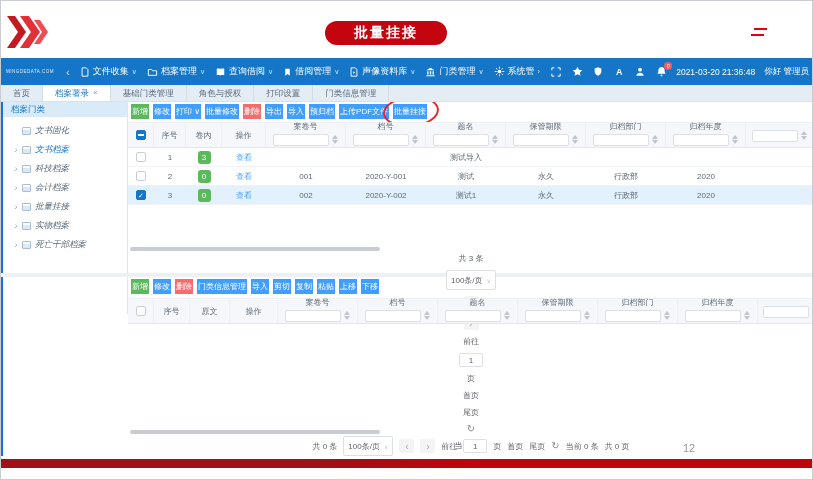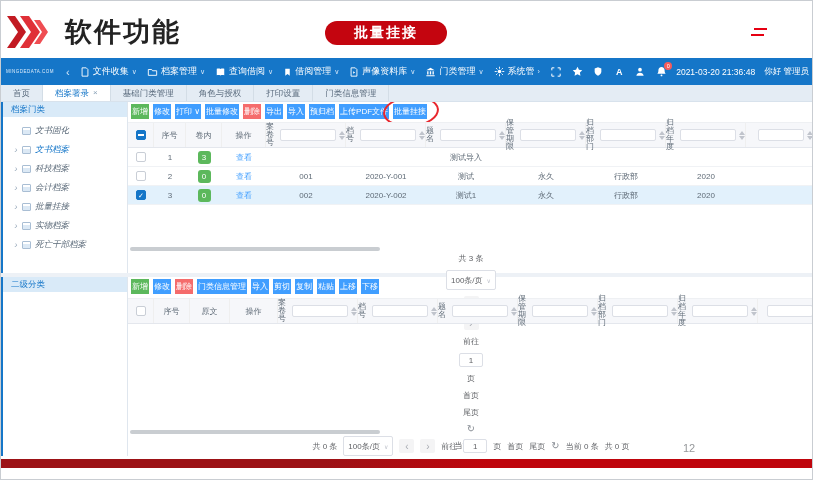--- a/index.html
+++ b/index.html
@@ -61,21 +61,21 @@
   .btn { height:15px; padding:0 1px; border-radius:0; color:#fff; font-size:8px; display:flex; align-items:center; cursor:pointer; }
   .btn.blue { background:#409eff; } .btn.green { background:#5cb85c; } .btn.red { background:#f56c6c; }
   .btn-wrap { position:relative; display:inline-block; }
   .annot-ellipse { position:absolute; left:-10px; top:-8px; right:-12px; bottom:-8px; border:2px solid #e8262d; border-radius:50%; transform:rotate(-5deg); pointer-events:none; }
 
   .thead { position:absolute; left:0; top:20px; width:700px; height:26px; background:#f6f7fa; border-bottom:1px solid #e4e7ed; border-top:1px solid #eef0f3; display:flex; align-items:center; }
   .panel.lower .thead { top:21px; }
   .tcell { flex:none; display:flex; align-items:center; justify-content:center; font-size:8px; color:#5f6b77; height:100%; border-right:1px solid #efefef; }
   .w-check{width:26px;} .w-seq{width:32px;} .w-vol{width:36px;} .w-op{width:44px;} .w-f{width:80px;} .w-x{width:68px;}
   .w-seq2{width:36px;} .w-orig{width:40px;} .w-op2{width:48px;} .w-x2{width:56px;}
-  .fcol { flex-direction:row; justify-content:space-between; gap:1px; }
+  .fcol { flex-direction:column; justify-content:center; gap:1px; }
   .flabel { font-size:8px; color:#5f6b77; line-height:8px; }
   .frow { display:flex; align-items:center; }
   .finput { width:56px; height:12px; border:1px solid #dcdfe6; border-radius:2px; background:#fff; font-size:8px; padding:0 2px; }
   .w-x .finput, .w-x2 .finput { width:46px; }
   .sort { display:flex; flex-direction:column; align-items:center; margin-left:3px; cursor:pointer; }
   .sort .up { width:0;height:0;border:3px solid transparent;border-bottom:4px solid #c0c4cc;margin-bottom:1px; }
   .sort .dn { width:0;height:0;border:3px solid transparent;border-top:4px solid #c0c4cc; }
 
   .tbody { position:absolute; left:0; top:46px; width:700px; }
   .trow { display:flex; align-items:center; height:19px; border-bottom:1px solid #f0f2f5; }
@@ -105,21 +105,20 @@
 </head>
 <body>
 
 <div id="stage">
 
   <svg class="chevrons" width="52" height="32" viewBox="0 0 52 32">
     <path d="M0 0 L11 16 L0 32 L8 32 L19 16 L8 0 Z" fill="#c21a22"></path>
     <path d="M13 0 L24 16 L13 32 L22 32 L33 16 L22 0 Z" fill="#e03038"></path>
     <path d="M27 4 L35 16 L27 28 L33 28 L41 16 L33 4 Z" fill="#ef4d52"></path>
   </svg>
-  <div class="slide-title">软件功能</div>
   <div class="callout-pill">批量挂接</div>
   <div class="equals-mark">
       <i></i>
       <i></i>
     </div>
 
   <div class="appbar">
     <div class="logo">
       <span class="main">东方明德</span>
       <span class="sub">MINGDEDATA.COM</span>
@@ -284,23 +283,20 @@
         <span class="tw">›</span>
         <span class="tree-icon"></span>
         <span>实物档案</span>
       </div>
       <div class="tree-row">
         <span class="tw">›</span>
         <span class="tree-icon"></span>
         <span>死亡干部档案</span>
       </div>
     </div>
-  </div>
-  <div class="sidepanel bottom">
-    <div class="side-head">二级分类</div>
   </div>
 
   <div class="hdiv"></div>
 
   <div class="main">
 
     <div class="panel upper">
       <div class="tbar">
         <div class="btn green">新增</div>
         <div class="btn blue">修改</div>

